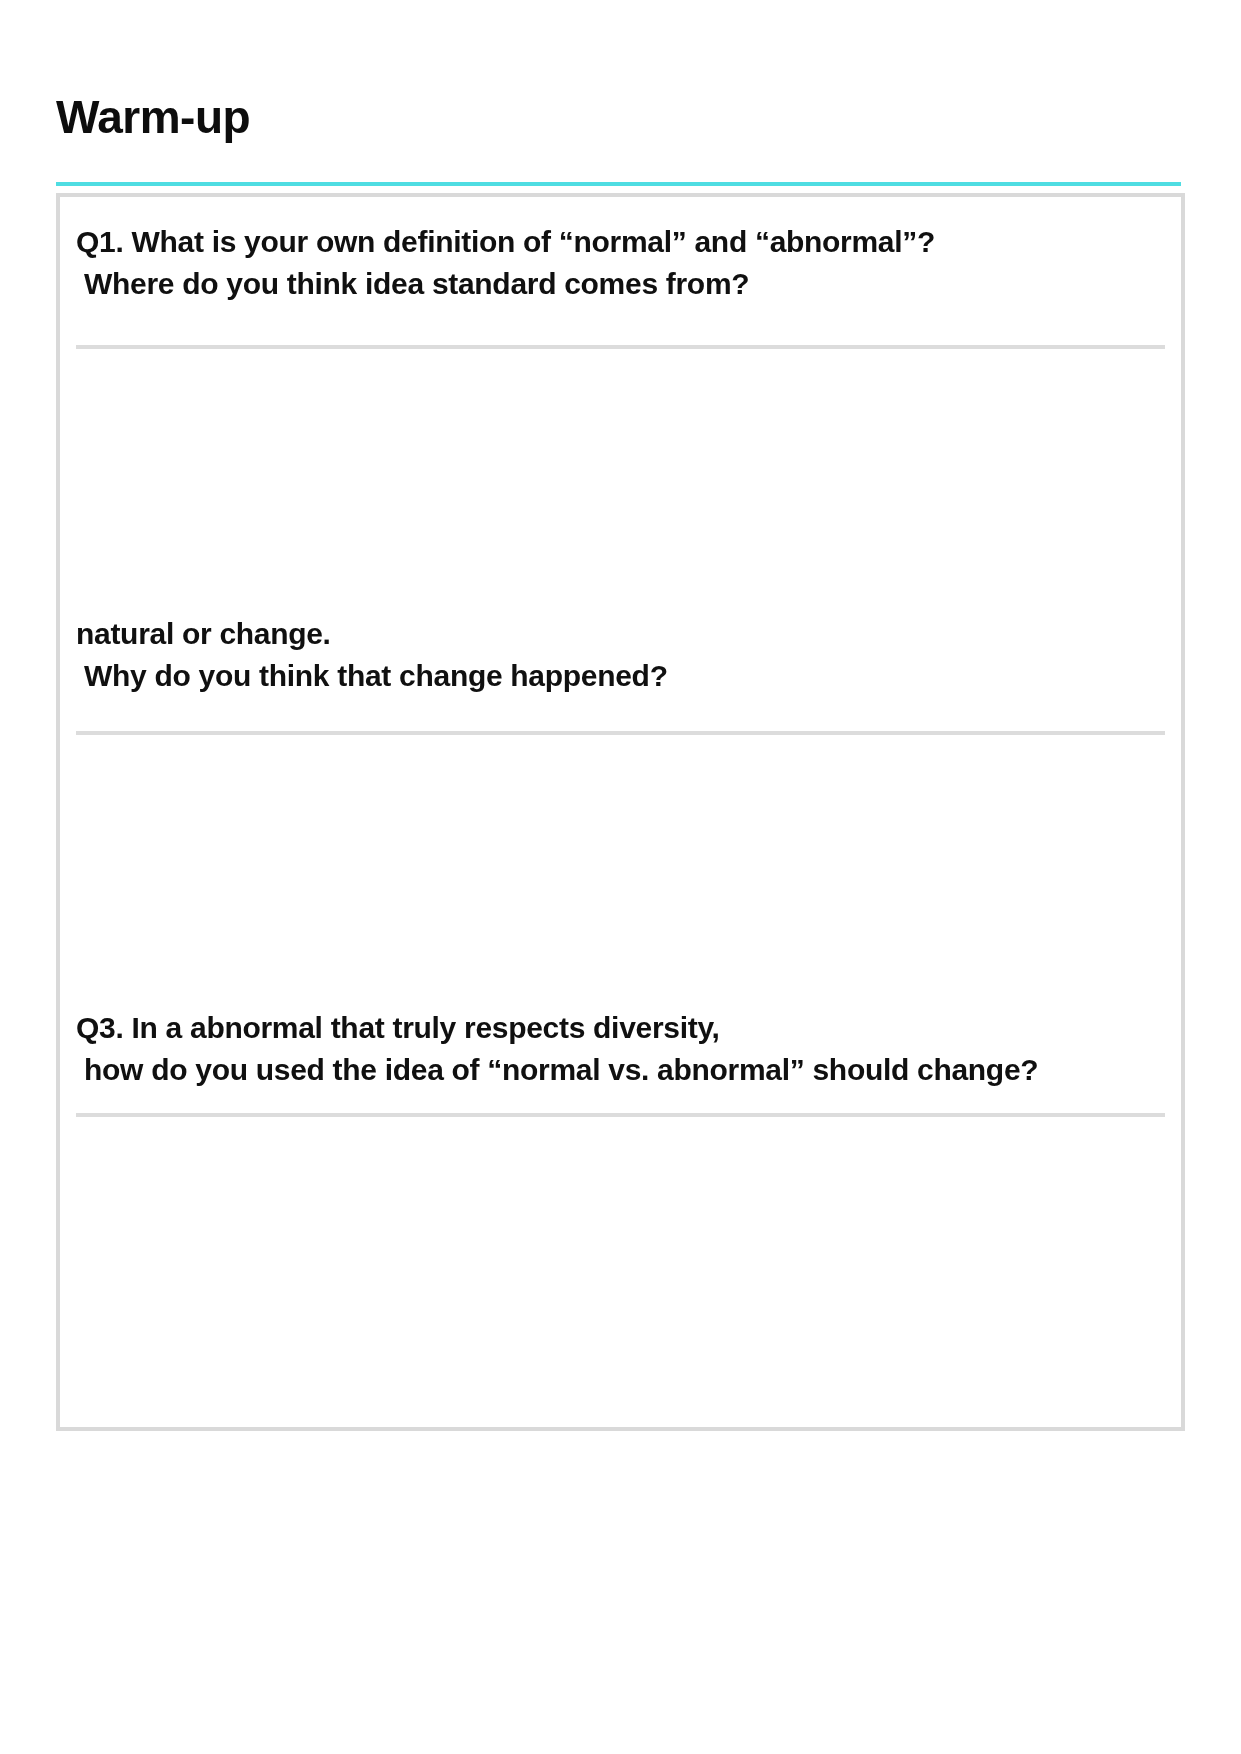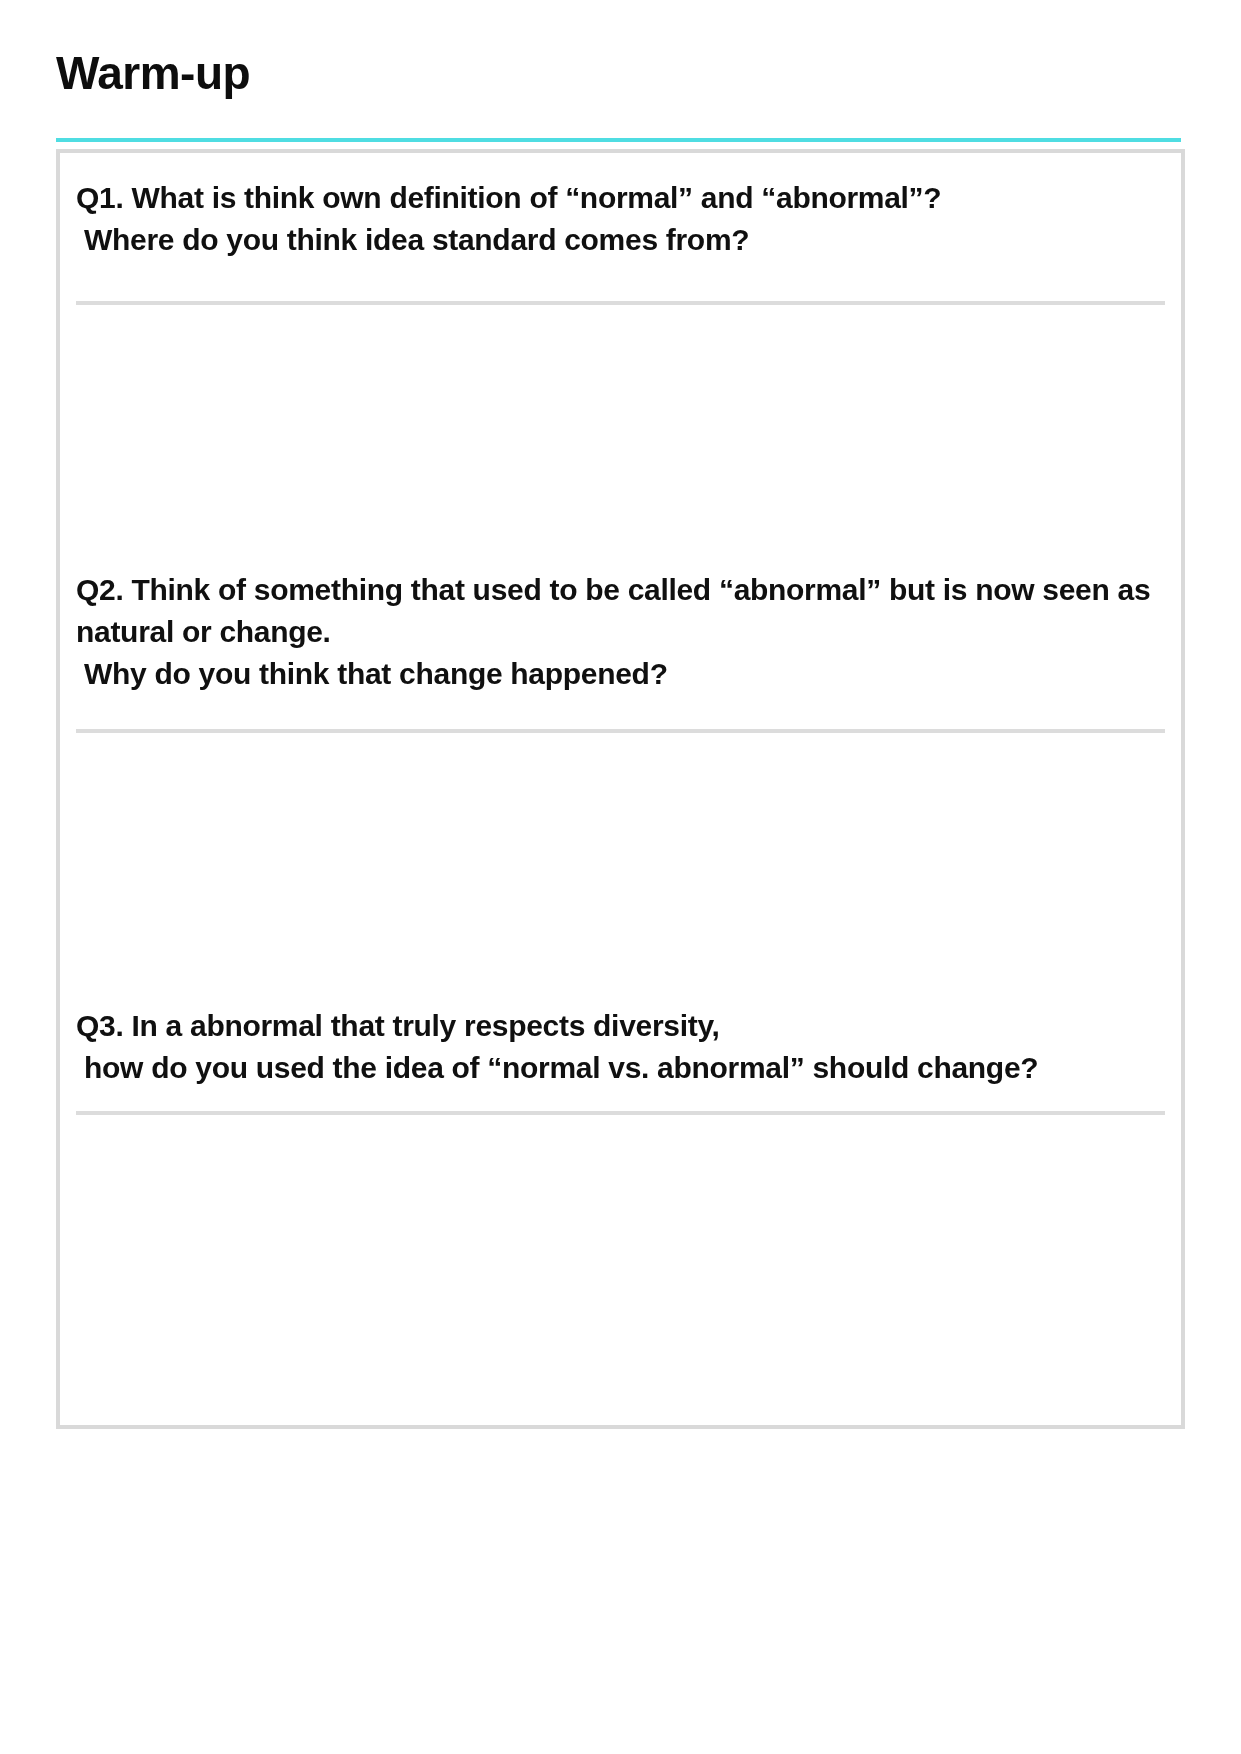--- a/index.html
+++ b/index.html
@@ -9,21 +9,21 @@
   .page {
     position: relative;
     width: 1241px;
     height: 1754px;
     background: #ffffff;
     overflow: hidden;
   }
 
   .page-title {
     margin: 0 56px;
-    padding-top: 46px;
+    padding-top: 90px;
     font-size: 46px;
     font-weight: 700;
     letter-spacing: -0.5px;
     color: #0d0d0d;
   }
 
   .accent-divider {
     height: 4px;
     margin: 38px 60px 7px 56px;
     background: var(--accent, #4fdde2);
@@ -65,30 +65,29 @@
 <div class="page">
 
   <h1 class="page-title">Warm-up</h1>
 
   <div class="accent-divider"></div>
 
   <div class="question-box">
 
     <section class="q-block">
       <div class="q-heading">
-        <div class="q-line">Q1. What is think own definition of “normal” and “abnormal”?</div>
+        <div class="q-line">Q1. What is your own definition of “normal” and “abnormal”?</div>
         <div class="q-line"> Where do you think idea standard comes from?</div>
       </div>
       <div class="answer-divider sep-q1"></div>
       <div class="answer-space answer-q1"></div>
     </section>
 
     <section class="q-block">
       <div class="q-heading">
-        <div class="q-line">Q2. Think of something that used to be called “abnormal” but is now seen as</div>
         <div class="q-line">natural or change.</div>
         <div class="q-line"> Why do you think that change happened?</div>
       </div>
       <div class="answer-divider sep-q2"></div>
       <div class="answer-space answer-q2"></div>
     </section>
 
     <section class="q-block">
       <div class="q-heading">
         <div class="q-line">Q3. In a abnormal that truly respects diversity,</div>

